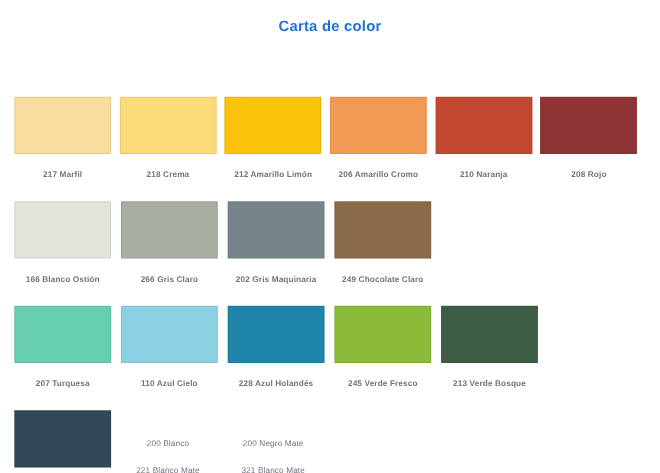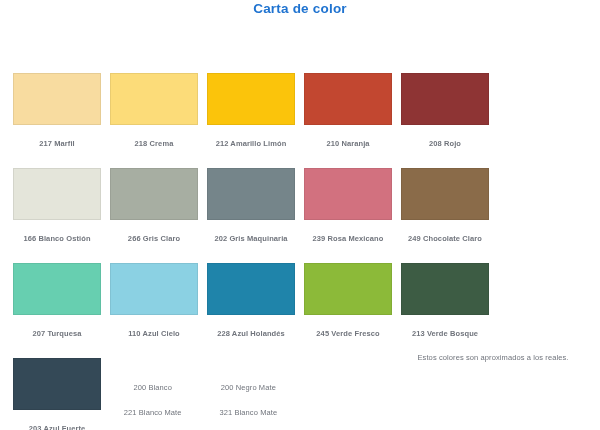--- a/index.html
+++ b/index.html
@@ -20,21 +20,21 @@
     width: 600px;
     height: 430px;
     background: #ffffff;
   }
   .chart-title {
     text-align: center;
     color: #1f73d0;
     font-size: 13.5px;
     font-weight: bold;
     letter-spacing: 0.2px;
-    margin: 1px;
+    margin: 16px;
   }
   .grid {
     position: absolute;
     left: 13px;
     top: 72px;
     width: 574px;
   }
   .row {
     display: flex;
     flex-direction: row;
@@ -104,20 +104,24 @@
       </div>
       <div class="cell">
         <div class="swatch" style="background:#FCDC79;"></div>
         <div class="swatch-label">218 Crema</div>
       </div>
       <div class="cell">
         <div class="swatch" style="background:#FBC40B;"></div>
         <div class="swatch-label">212 Amarillo Limón</div>
       </div>
       <div class="cell">
+        <div class="swatch" style="background:#F09A56;"></div>
+        <div class="swatch-label">206 Amarillo Cromo</div>
+      </div>
+      <div class="cell">
         <div class="swatch" style="background:#C24730;"></div>
         <div class="swatch-label">210 Naranja</div>
       </div>
       <div class="cell">
         <div class="swatch" style="background:#8E3434;"></div>
         <div class="swatch-label">208 Rojo</div>
       </div>
     </div>
 
     <div class="row">
@@ -125,24 +129,20 @@
         <div class="swatch" style="background:#E4E5DA;"></div>
         <div class="swatch-label">166 Blanco Ostión</div>
       </div>
       <div class="cell">
         <div class="swatch" style="background:#A7AEA2;"></div>
         <div class="swatch-label">266 Gris Claro</div>
       </div>
       <div class="cell">
         <div class="swatch" style="background:#75858A;"></div>
         <div class="swatch-label">202 Gris Maquinaria</div>
-      </div>
-      <div class="cell">
-        <div class="swatch" style="background:#D2717F;"></div>
-        <div class="swatch-label">239 Rosa Mexicano</div>
       </div>
       <div class="cell">
         <div class="swatch" style="background:#8A6B49;"></div>
         <div class="swatch-label">249 Chocolate Claro</div>
       </div>
     </div>
 
     <div class="row">
       <div class="cell">
         <div class="swatch" style="background:#67CFB0;"></div>
@@ -179,15 +179,14 @@
         <div class="text-entry">200 Negro Mate</div>
         <div class="text-entry">321 Blanco Mate</div>
       </div>
       <div class="cell"></div>
       <div class="cell"></div>
       <div class="cell"></div>
     </div>
 
   </div>
 
-  <div class="note">Estos colores son aproximados a los reales.</div>
 
 </div>
 
 </body></html>

